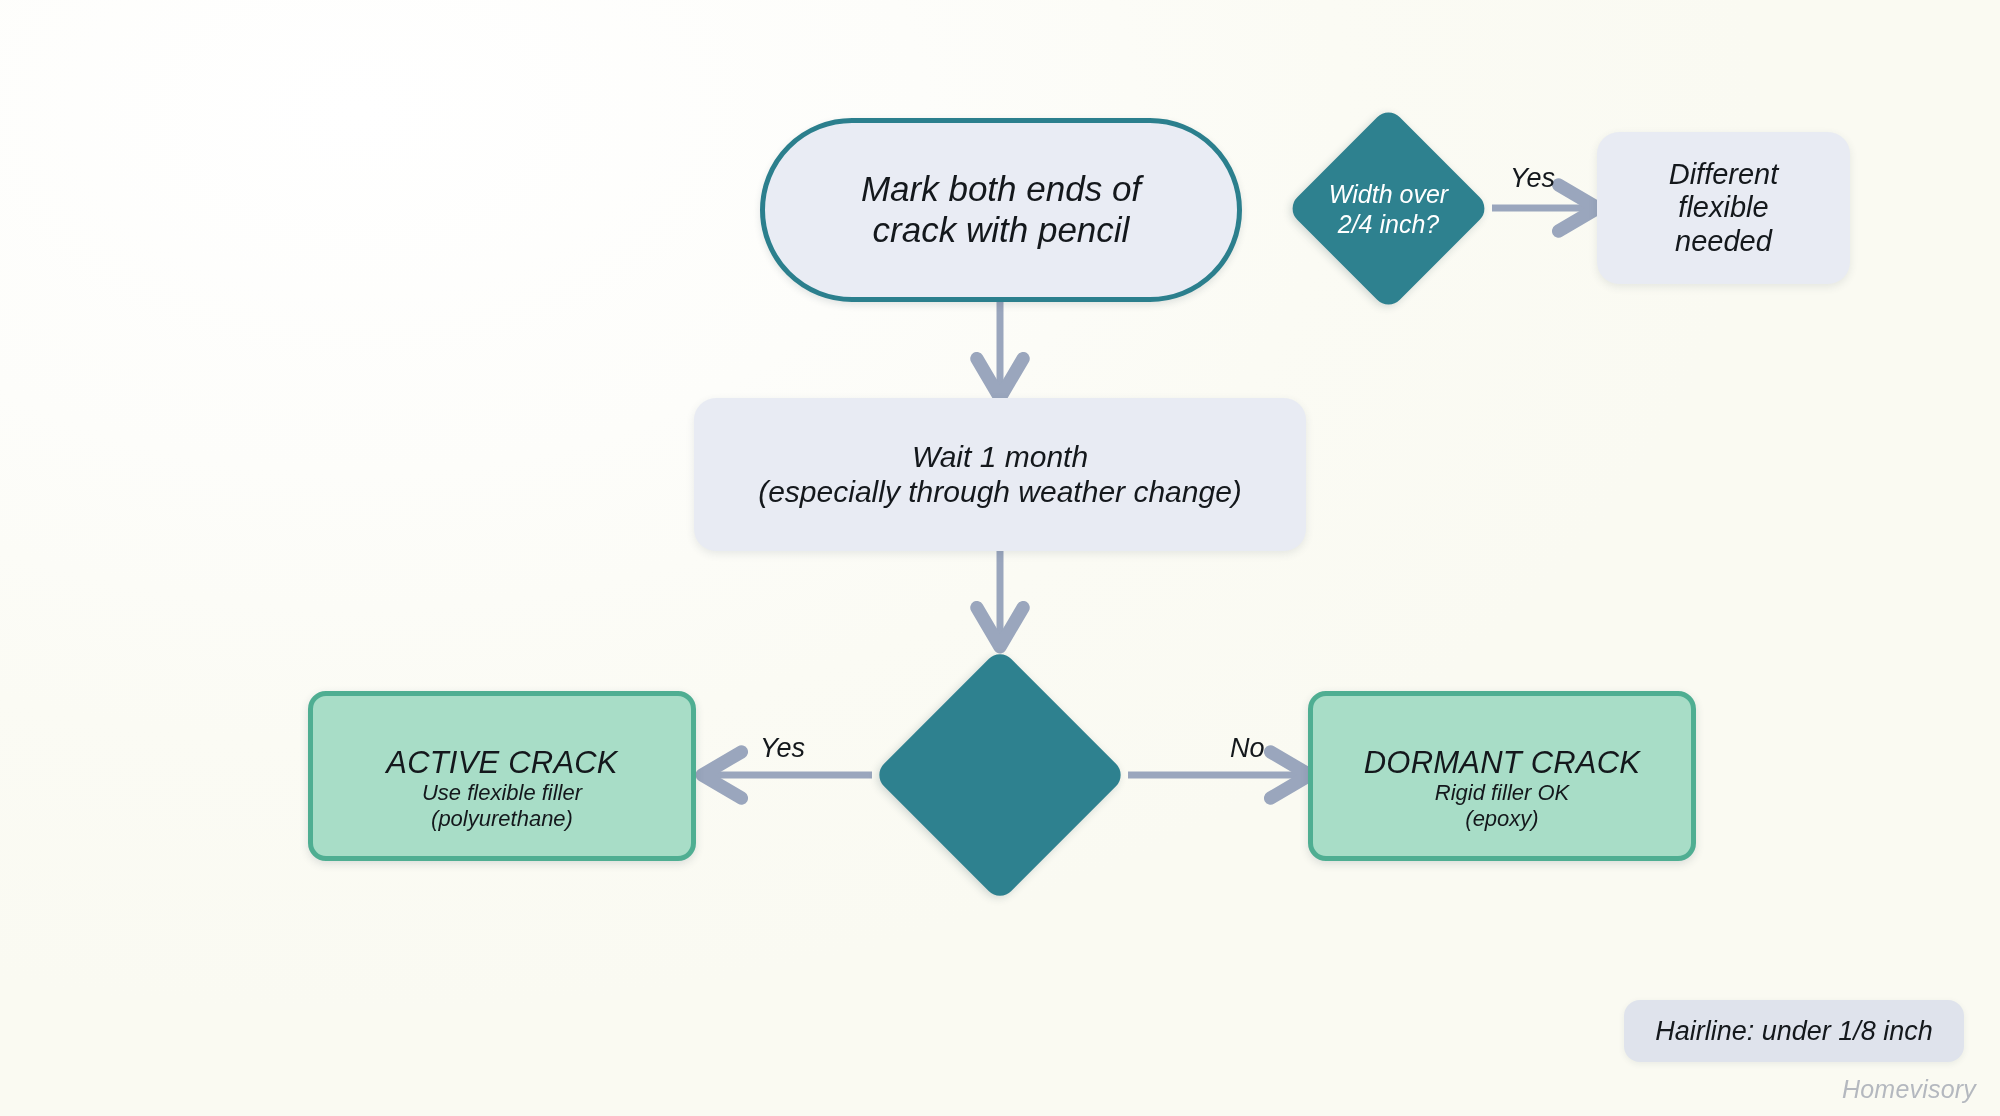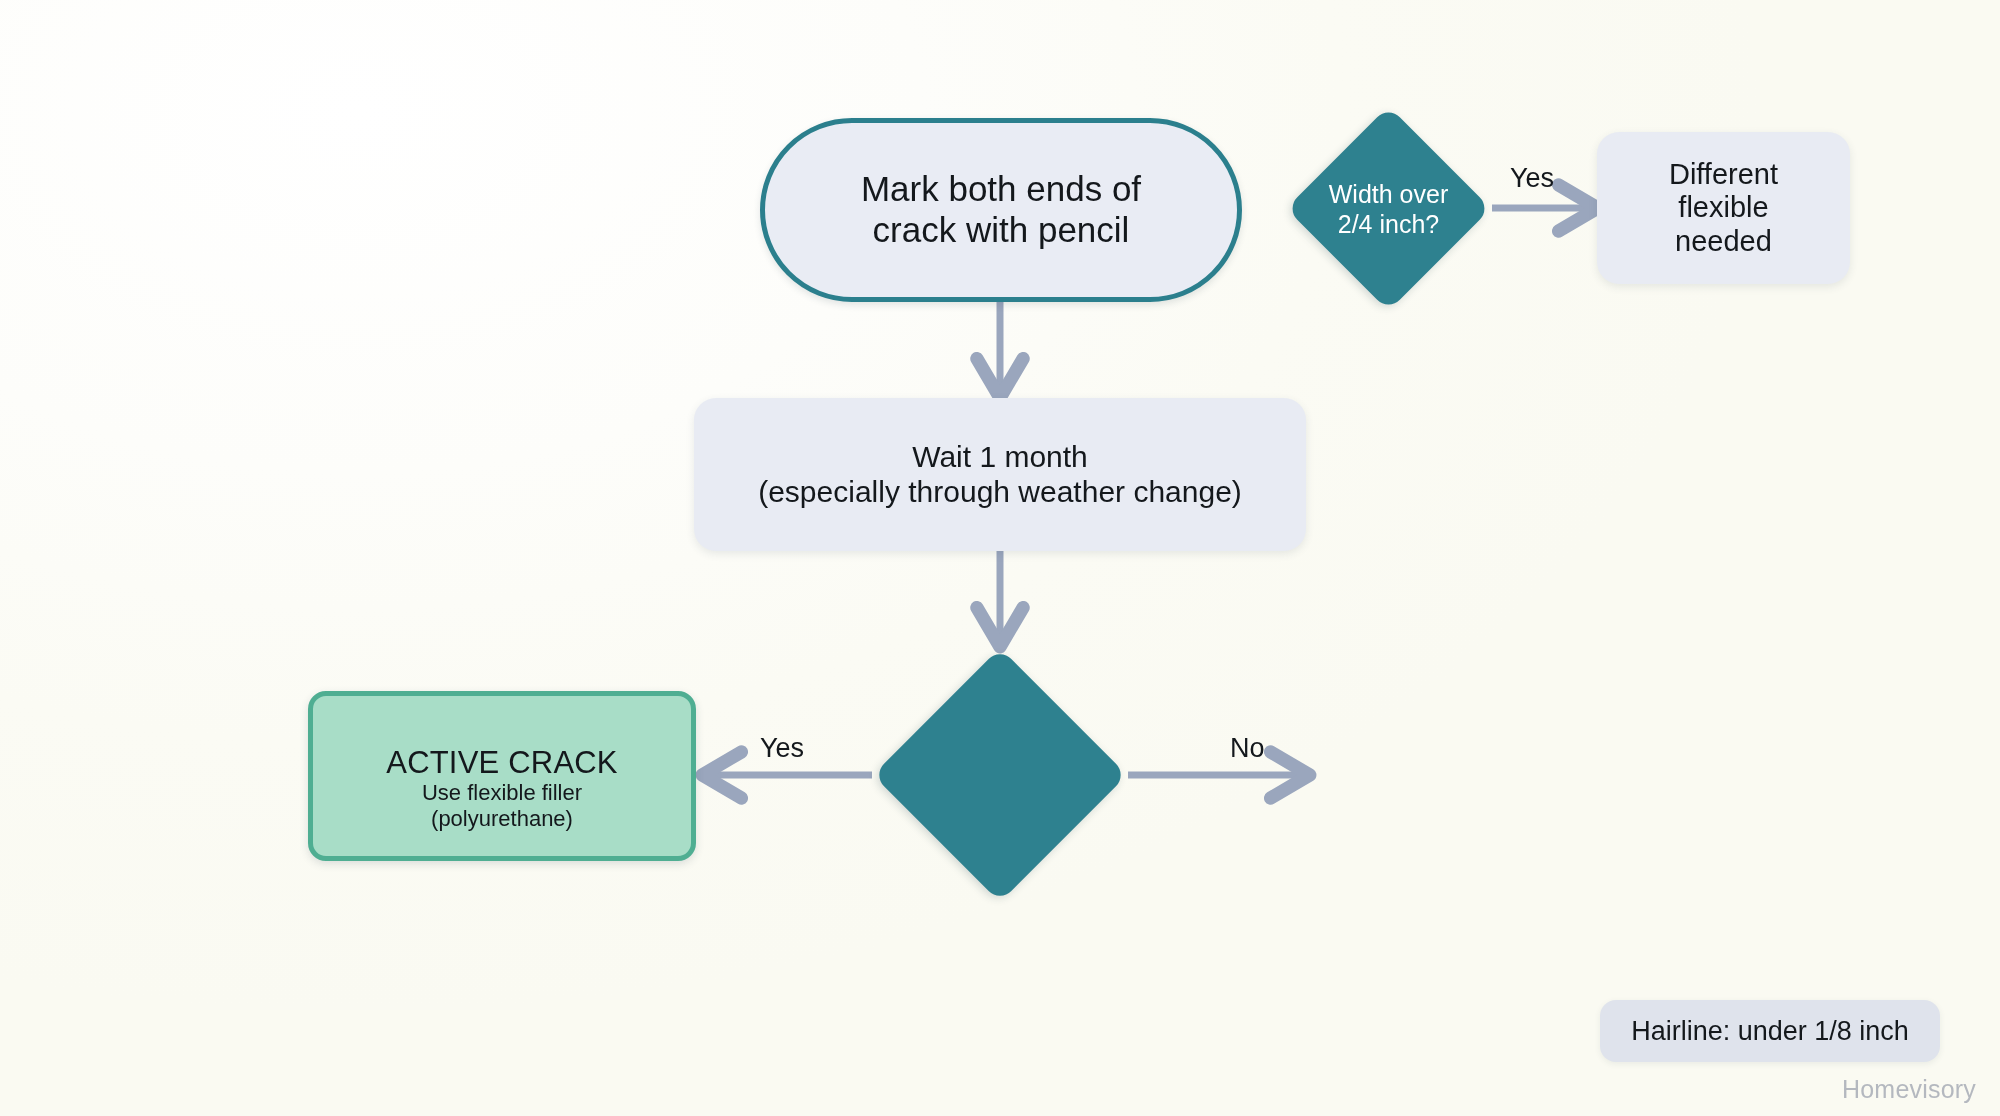--- a/index.html
+++ b/index.html
@@ -8,20 +8,21 @@
     background: #ffffff;
   }
   #canvas {
     position: relative;
     width: 2000px;
     height: 1116px;
     overflow: hidden;
     background:
       radial-gradient(ellipse 1400px 900px at 18% 10%, #ffffff 0%, #fdfdfa 40%, #fbfbf4 70%, #fafaf2 100%);
     font-family: "Liberation Sans", sans-serif;
+    font-style: italic;
     -webkit-font-smoothing: antialiased;
   }
 
   
   .node {
     position: absolute;
     box-sizing: border-box;
     display: flex;
     flex-direction: column;
     align-items: center;
@@ -103,20 +104,21 @@
   .chip {
     position: absolute;
     background: #dfe3ec;
     border-radius: 16px;
     display: flex;
     align-items: center;
     justify-content: center;
     color: #14181c;
     font-size: 27px;
     box-shadow: 0 2px 6px rgba(40,60,80,0.08);
+    margin-left: 24px;
   }
 
   
   .watermark {
     position: absolute;
     color: #b4b8bf;
     font-size: 25px;
     letter-spacing: .2px;
   }
 </style>
@@ -175,20 +177,25 @@
 
   <div class="edge-label" style="left:760px; top:733px;">Yes</div>
   <div class="edge-label" style="left:1190px; top:733px;margin-left:40px;">No</div>
 
   <div class="node green" style="left:308px; top:691px; width:388px; height:170px;">
     <span class="title">ACTIVE CRACK</span>
     <span class="sub">Use flexible filler</span>
     <span class="sub">(polyurethane)</span>
   </div>
 
+  <div class="node green" style="left:1308px; top:691px; width:388px; height:170px;">
+    <span class="title">DORMANT CRACK</span>
+    <span class="sub">Rigid filler OK</span>
+    <span class="sub">(epoxy)</span>
+  </div>
 
   <div class="chip" style="left:1600px; top:1000px; width:340px; height:62px;">
     <span>Hairline: under 1/8 inch</span>
   </div>
 
   <div class="watermark" style="left:1842px; top:1075px;">Homevisory</div>
 
 </div>
 
 </body></html>

